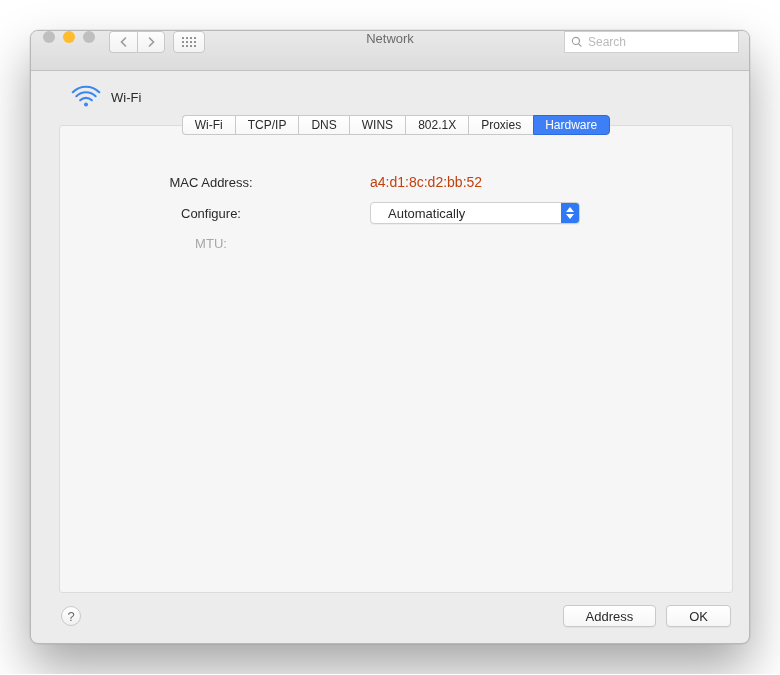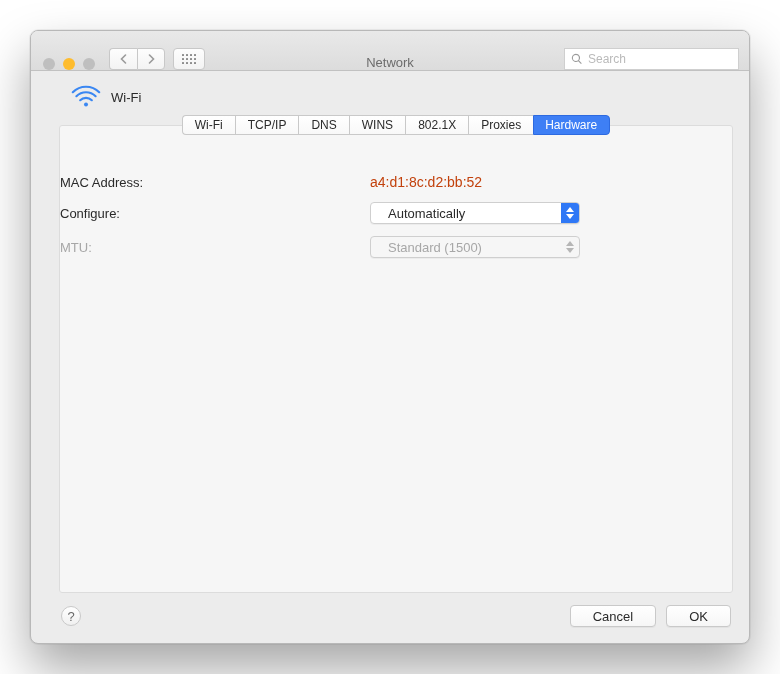--- a/index.html
+++ b/index.html
@@ -10,21 +10,21 @@
       border: 1px solid #b8b8b8;
       border-radius: 8px;
       box-shadow: 0 25px 50px rgba(0,0,0,0.35), 0 0 0 1px rgba(0,0,0,0.05);
       display: flex; flex-direction: column;
       overflow: hidden;
     }
     .titlebar {
       height: 40px;
       background: linear-gradient(to bottom, #e9e9e9, #dcdcdc);
       border-bottom: 1px solid #c1c1c1;
-      display: flex; align-items: flex-end;
+      display: flex; align-items: flex-start;
       padding: 0 10px;
       position: relative;
     }
     .traffic-lights { display: flex; gap: 8px; padding-left: 2px; }
     .tl { width: 12px; height: 12px; border-radius: 50%; }
     .tl-red { background: #bfbfbf; }
     .tl-yellow { background: #febc2e; }
     .tl-green { background: #bfbfbf; }
     .nav-group { display: flex; margin-left: 14px; }
     .nav-btn {
@@ -99,21 +99,21 @@
       position: relative;
     }
     .form-area {
       margin-top: 38px;
       display: flex; flex-direction: column; gap: 12px;
     }
     .form-row {
       display: flex; align-items: center; gap: 8px;
     }
     .form-label {
-      width: 302px; text-align: left; font-size: 13px; color: #2a2a2a;
+      width: 302px; text-align: center; font-size: 13px; color: #2a2a2a;
     }
     .form-label.disabled { color: #a7a7a7; }
     .form-value { width: 230px; font-size: 14px; color: #c2410c; }
     .select-wrap {
       width: 210px; height: 22px;
       display: flex; align-items: center;
       background: #fff;
       border: 1px solid #cfcfcf;
       border-radius: 4px;
       overflow: hidden;
@@ -239,37 +239,26 @@
                 </svg>
               <svg viewBox="0 0 8 6">
                   <path d="M4 6 L0 1 L8 1 Z"></path>
                 </svg>
             </div>
           </div>
         </div>
 
         <div class="form-row">
           <div class="form-label disabled">MTU:</div>
-          <div class="select-wrap disabled">
-            <div class="select-text">Standard  (1500)</div>
-            <div class="select-arrows gray">
-              <svg viewBox="0 0 8 6">
-                  <path d="M4 0 L8 5 L0 5 Z"></path>
-                </svg>
-              <svg viewBox="0 0 8 6">
-                  <path d="M4 6 L0 1 L8 1 Z"></path>
-                </svg>
-            </div>
-          </div>
         </div>
 
       </div>
     </div>
 
     <div class="footer">
       <div class="help-btn">?</div>
       <div class="spacer"></div>
-      <button class="btn">Cancel</button>
+      <button class="btn">Address</button>
       <button class="btn">OK</button>
     </div>
 
   </div>
 </div>
 
 </body></html>

